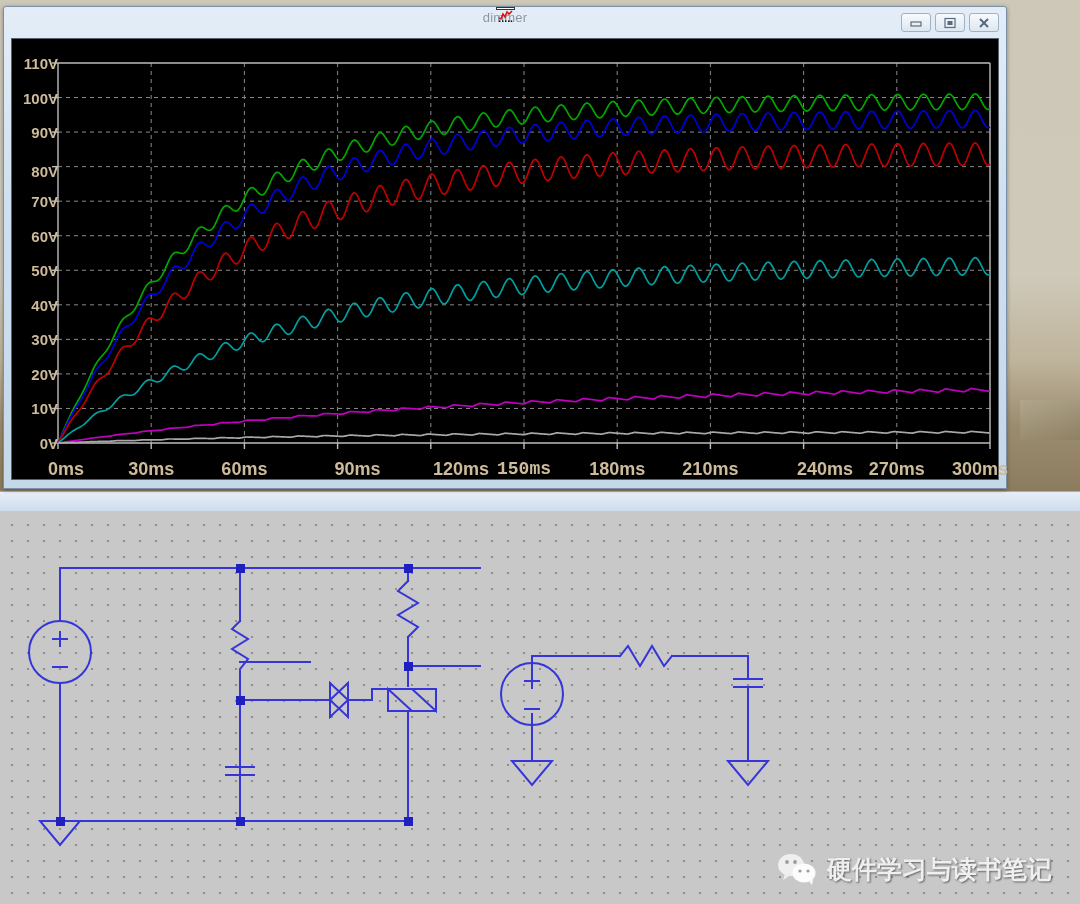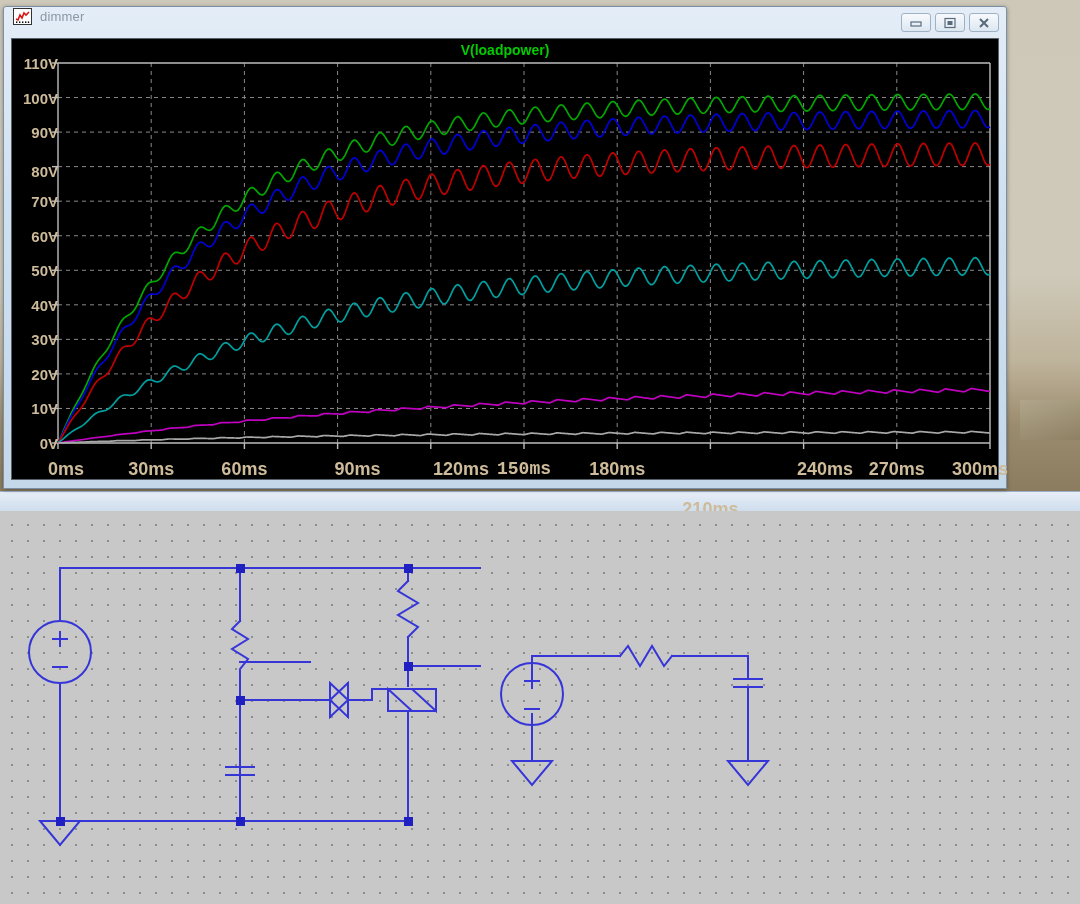--- a/index.html
+++ b/index.html
@@ -29,21 +29,21 @@
   #wave-window{
     position:absolute;left:3px;top:6px;width:1004px;height:483px;
     background:linear-gradient(180deg,#e4edf7 0%,#cfe0f0 40%,#c4d8ea 100%);
     border:1px solid #7b8fa5;
     border-radius:3px 3px 0 0;
     box-shadow:0 1px 4px rgba(0,0,0,.35);
     box-sizing:border-box;
   }
   #titlebar{
     position:absolute;left:0;top:0;width:100%;height:18px;
-    display:flex;align-items:center;
+    display:flex;align-items:center;flex-direction:column;
   }
   #app-icon{
     width:19px;height:17px;margin-left:9px;margin-right:8px;position:relative;
     background:#fff;border:1px solid #333;box-sizing:border-box;
   }
   #app-icon .sq{
     position:absolute;left:1px;top:1px;right:1px;bottom:1px;
     background:#fff;
   }
   #app-icon svg{position:absolute;left:1px;top:1px;}
@@ -142,21 +142,20 @@
       </div>
       <div class="wbtn">
         <svg width="14" height="12" viewBox="0 0 14 12">
           <path d="M3,2 L11,10 M11,2 L3,10" stroke="#5a6b7c" stroke-width="2.1" fill="none"></path>
         </svg>
       </div>
     </div>
   </div>
 
   <div id="plot-panel">
-    <div id="plot-title">V(loadpower)</div>
     <svg id="graph-svg" width="986" height="440" viewBox="0 0 986 440">
       <g id="grid-layer">
           <line x1="46" x2="978" y1="369.45454545454544" y2="369.45454545454544" stroke="#8a8a8a" stroke-width="1" stroke-dasharray="4,4"></line>
           <line x1="46" x2="978" y1="334.9090909090909" y2="334.9090909090909" stroke="#8a8a8a" stroke-width="1" stroke-dasharray="4,4"></line>
           <line x1="46" x2="978" y1="300.3636363636364" y2="300.3636363636364" stroke="#8a8a8a" stroke-width="1" stroke-dasharray="4,4"></line>
           <line x1="46" x2="978" y1="265.8181818181818" y2="265.8181818181818" stroke="#8a8a8a" stroke-width="1" stroke-dasharray="4,4"></line>
           <line x1="46" x2="978" y1="231.27272727272728" y2="231.27272727272728" stroke="#8a8a8a" stroke-width="1" stroke-dasharray="4,4"></line>
           <line x1="46" x2="978" y1="196.72727272727275" y2="196.72727272727275" stroke="#8a8a8a" stroke-width="1" stroke-dasharray="4,4"></line>
           <line x1="46" x2="978" y1="162.1818181818182" y2="162.1818181818182" stroke="#8a8a8a" stroke-width="1" stroke-dasharray="4,4"></line>
           <line x1="46" x2="978" y1="127.63636363636363" y2="127.63636363636363" stroke="#8a8a8a" stroke-width="1" stroke-dasharray="4,4"></line>
@@ -225,21 +224,21 @@
         <div class="ylabel" style="top: 24px;">110V</div>
       </div>
     <div id="xaxis-labels">
         <div class="xlabel" style="left: 54px;">0ms</div>
         <div class="xlabel" style="left: 139.2px;">30ms</div>
         <div class="xlabel" style="left: 232.4px;">60ms</div>
         <div class="xlabel" style="left: 325.6px; margin-left: 20px;">90ms</div>
         <div class="xlabel" style="left: 413px; margin-left: 36px;">120ms</div>
         <div class="xlabel" style="left: 512px; font-family: Liberation Mono, monospace;">150ms</div>
         <div class="xlabel" style="left: 605.2px;">180ms</div>
-        <div class="xlabel" style="left: 698.4px; margin-top: 40px;">210ms</div>
+        <div class="xlabel" style="left: 698.4px;">210ms</div>
         <div class="xlabel" style="left: 813px;">240ms</div>
         <div class="xlabel" style="left: 884.8px;">270ms</div>
         <div class="xlabel" style="left: 968px;">300ms</div>
       </div>
   </div>
 </div>
 
 <div id="schematic">
   <svg id="sch-svg" width="1080" height="393" viewBox="0 0 1080 393">
     <g stroke="#3535d8" stroke-width="2" fill="none" stroke-linecap="square">
@@ -318,13 +317,28 @@
       <rect x="236" y="53" width="9" height="9"></rect>
       <rect x="404" y="53" width="9" height="9"></rect>
       <rect x="404" y="151" width="9" height="9"></rect>
       <rect x="236" y="185" width="9" height="9"></rect>
       <rect x="236" y="306" width="9" height="9"></rect>
       <rect x="56" y="306" width="9" height="9"></rect>
       <rect x="404" y="306" width="9" height="9"></rect>
     </g>
   </svg>
 
+  <div id="watermark">
+    <span id="wechat-icon">
+      <svg width="40" height="34" viewBox="0 0 40 34">
+        <ellipse cx="14" cy="13" rx="13" ry="11" fill="#f2f2f2"></ellipse>
+        <path d="M8,22 L6,28 L12,24 Z" fill="#f2f2f2"></path>
+        <ellipse cx="27" cy="21" rx="11.5" ry="9.5" fill="#ffffff"></ellipse>
+        <path d="M32,29 L35,33 L36,27 Z" fill="#ffffff"></path>
+        <circle cx="10" cy="10" r="1.9" fill="#9a9a9a"></circle>
+        <circle cx="18" cy="10" r="1.9" fill="#9a9a9a"></circle>
+        <circle cx="23" cy="19" r="1.6" fill="#9a9a9a"></circle>
+        <circle cx="31" cy="19" r="1.6" fill="#9a9a9a"></circle>
+      </svg>
+    </span>
+    <span>硬件学习与读书笔记</span>
+  </div>
 </div>
 
 </body></html>

